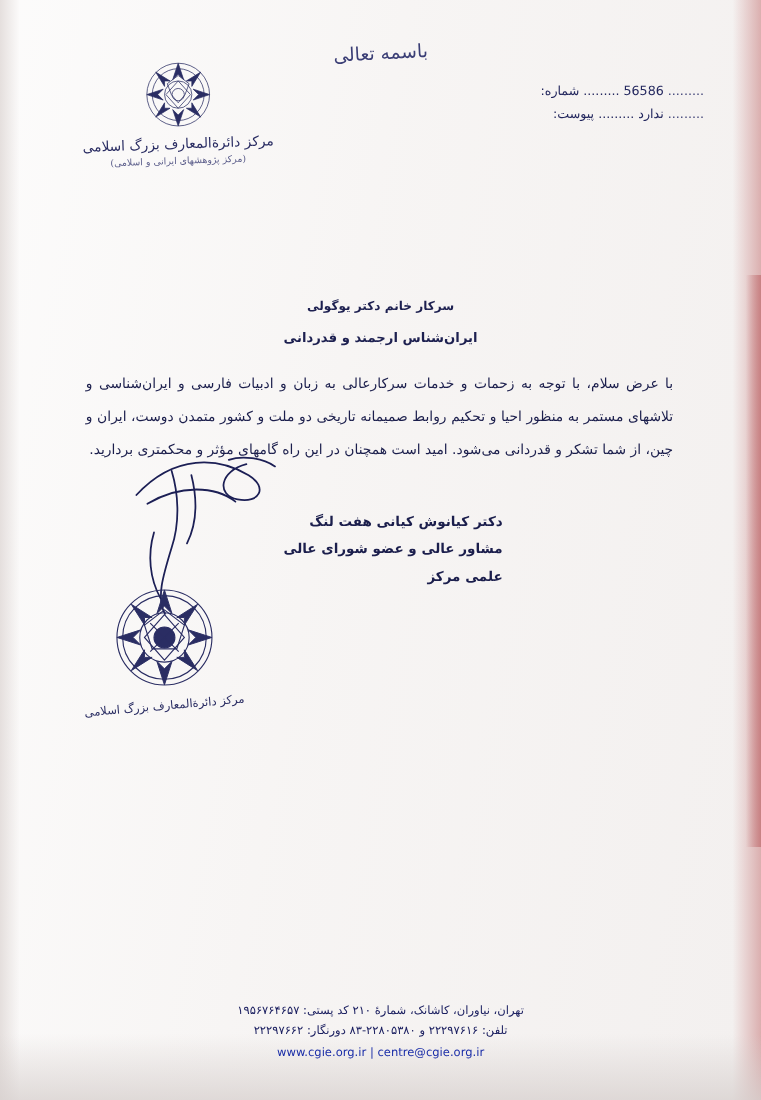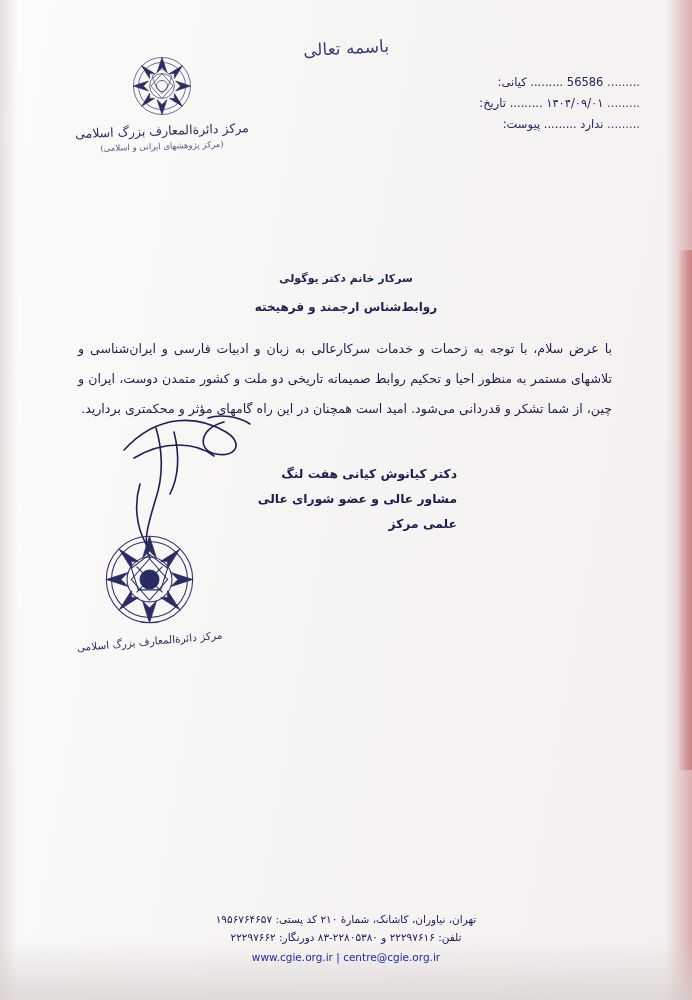--- a/index.html
+++ b/index.html
@@ -148,27 +148,21 @@
   <div class="shade-right-2"></div>
   <div class="shade-bottom"></div>
 
   <div class="basmala">باسمه تعالی</div>
 
   <div class="meta">
     <div class="row">
       <span class="dots">.........</span>
       <span>56586</span>
       <span>.........</span>
-      <span>کیانی:</span>
-    </div>
-    <div class="row">
-      <span class="dots">.........</span>
-      <span>۱۴۰۴/۰۹/۰۱</span>
-      <span>.........</span>
-      <span>تاریخ:</span>
+      <span>شماره:</span>
     </div>
     <div class="row">
       <span class="dots">.........</span>
       <span>ندارد</span>
       <span>.........</span>
       <span>پیوست:</span>
     </div>
   </div>
 
   <div class="logo-block">
@@ -192,21 +186,21 @@
           <path d="M50 22 L66 34 L60 50 L50 62 L40 50 L34 34 Z"></path>
           <path d="M32 50 L50 30 L68 50 L50 70 Z"></path>
         </g>
       </svg>
     </div>
     <div class="org-name">مرکز دائرةالمعارف بزرگ اسلامی</div>
     <div class="org-sub">(مرکز پژوهشهای ایرانی و اسلامی)</div>
   </div>
 
   <div class="salutation">سرکار خانم دکتر یوگولی</div>
-  <div class="subtitle">روابط‌شناس ارجمند و فرهیخته</div>
+  <div class="subtitle">ایران‌شناس ارجمند و قدردانی</div>
 
   <div class="bodytext">
     <p>با عرض سلام، با توجه به زحمات و خدمات سرکارعالی به زبان و ادبیات فارسی و ایران‌شناسی و تلاشهای مستمر به منظور احیا و تحکیم روابط صمیمانه تاریخی دو ملت و کشور متمدن دوست، ایران و چین، از شما تشکر و قدردانی می‌شود. امید است همچنان در این راه گامهای مؤثر و محکمتری بردارید.</p>
   </div>
 
   <div class="sign-scribble">
     <svg width="190" height="170" viewBox="0 0 190 170" aria-hidden="true">
       <g fill="none" stroke="#1c1f55" stroke-width="1.6" stroke-linecap="round">
         <path d="M20 52 C55 14, 95 18, 122 34 C140 45, 132 60, 112 56 C92 52, 96 30, 120 24"></path>
         <path d="M30 60 C60 42, 92 44, 110 58"></path>

